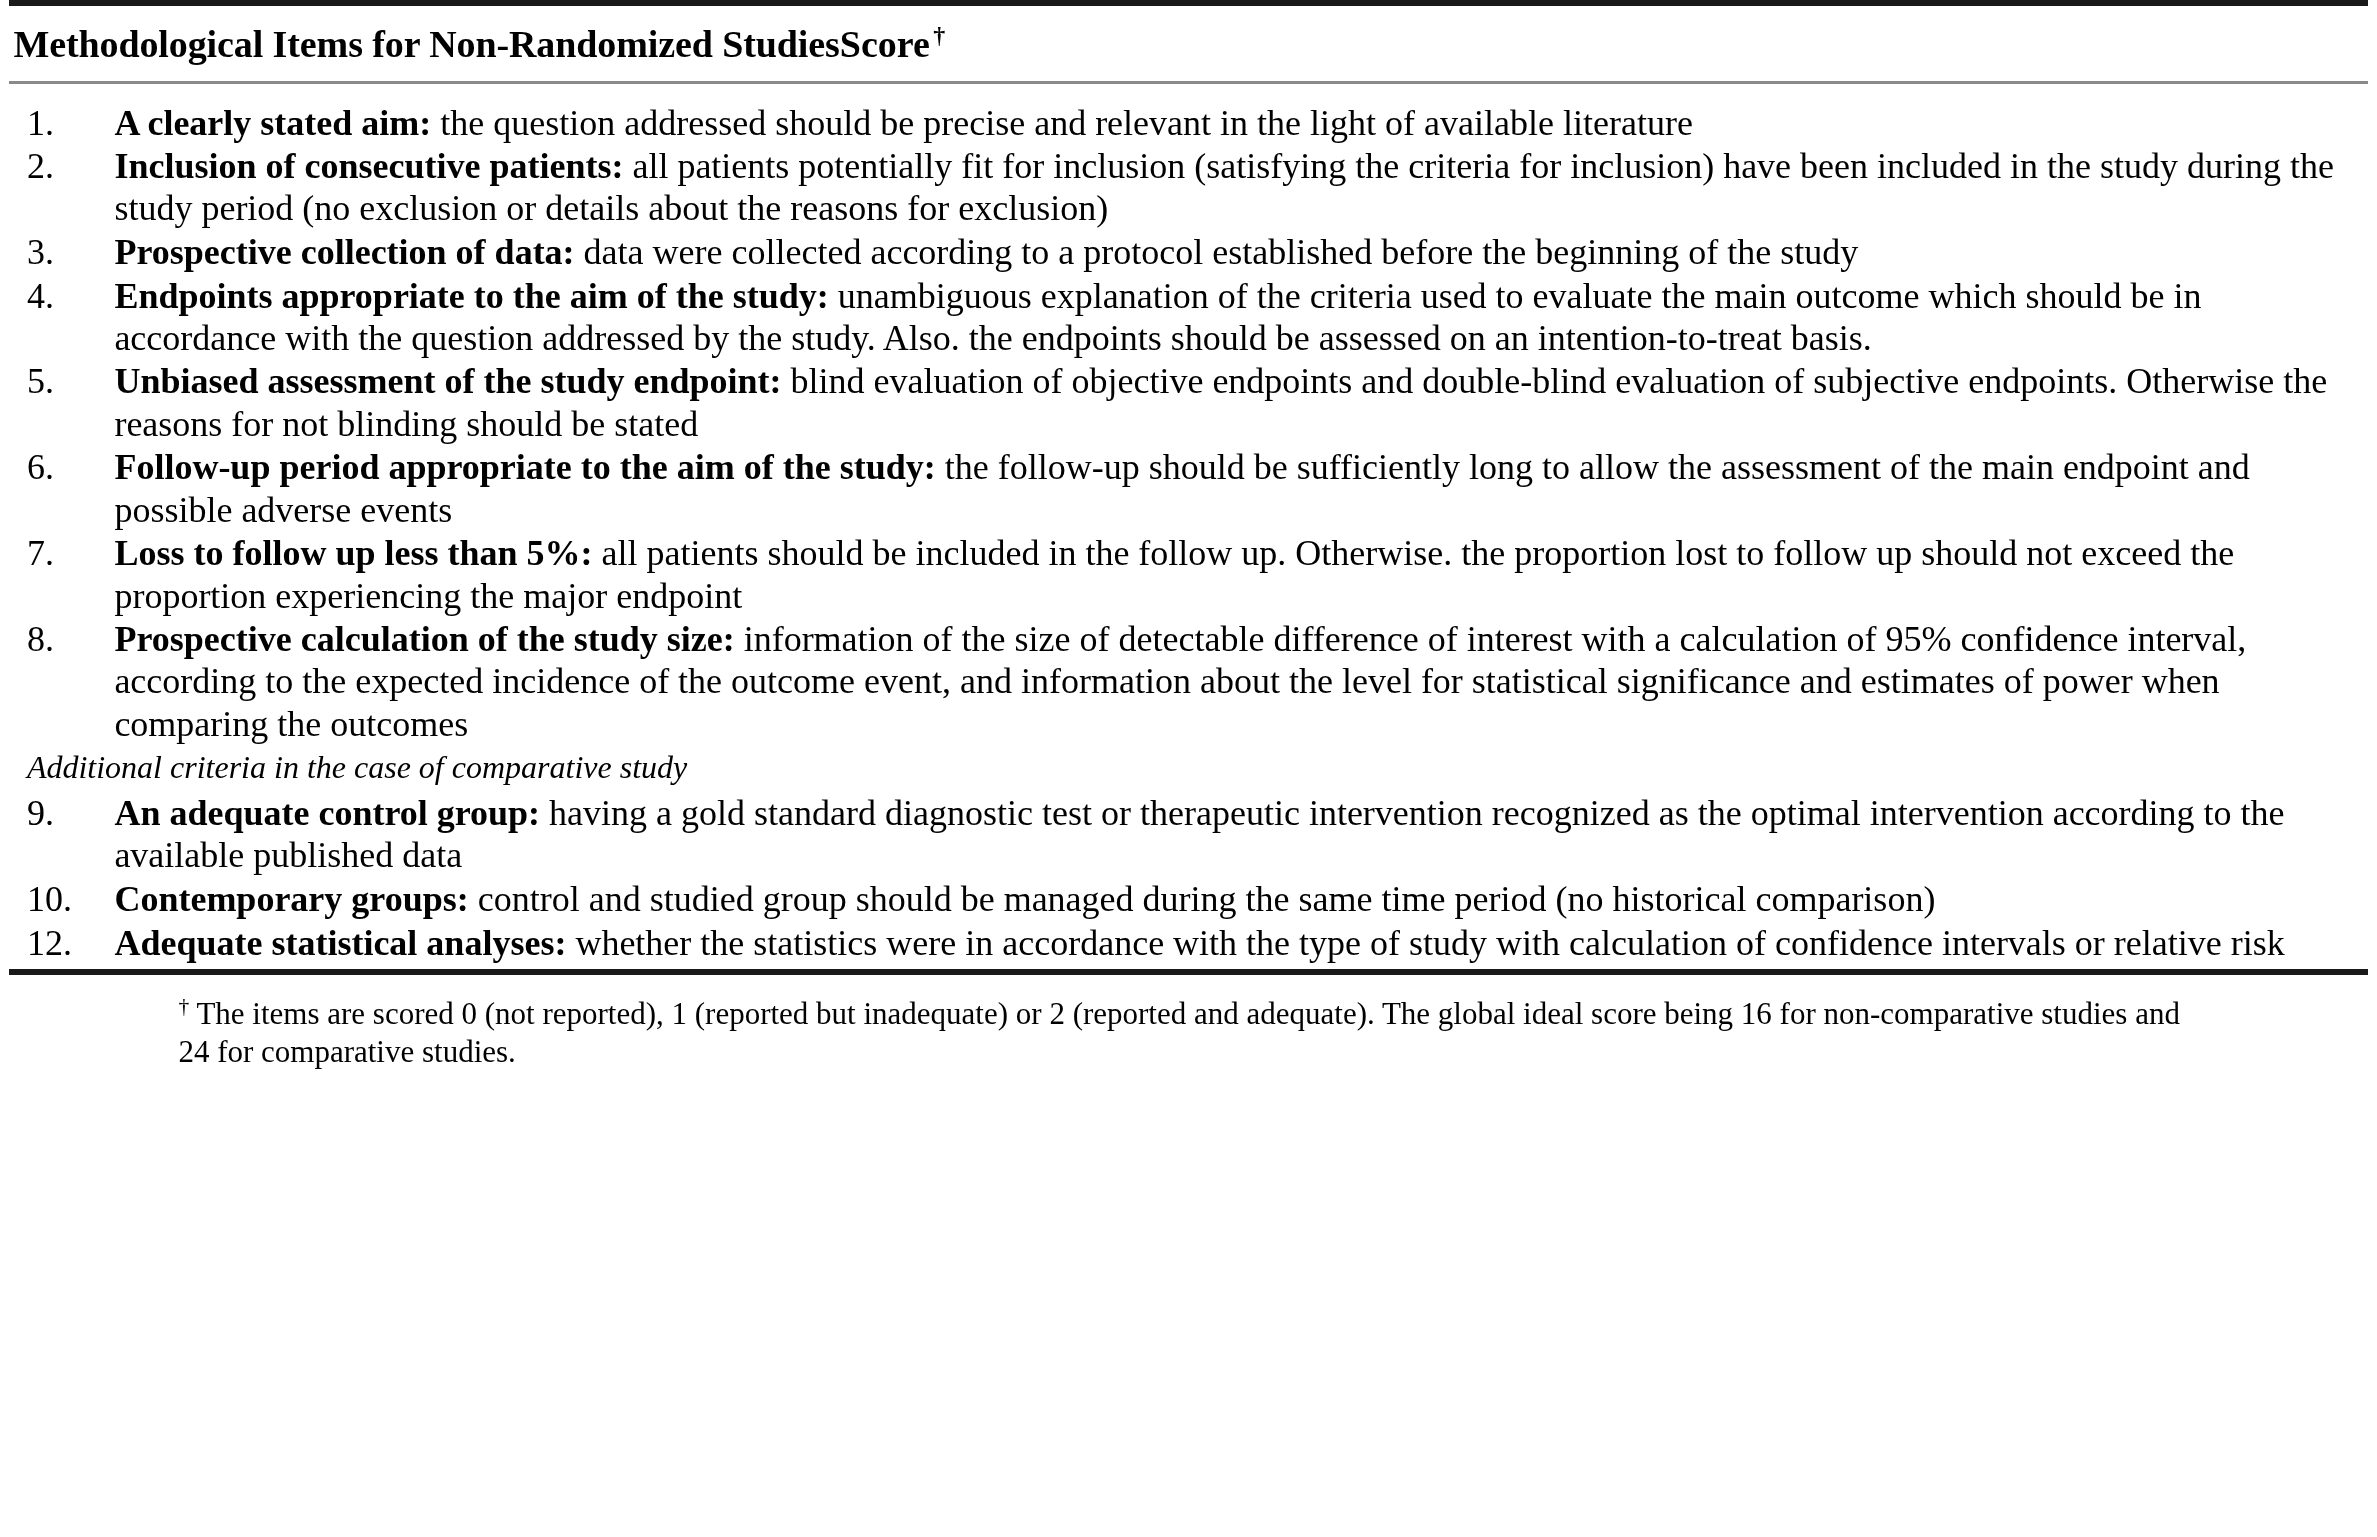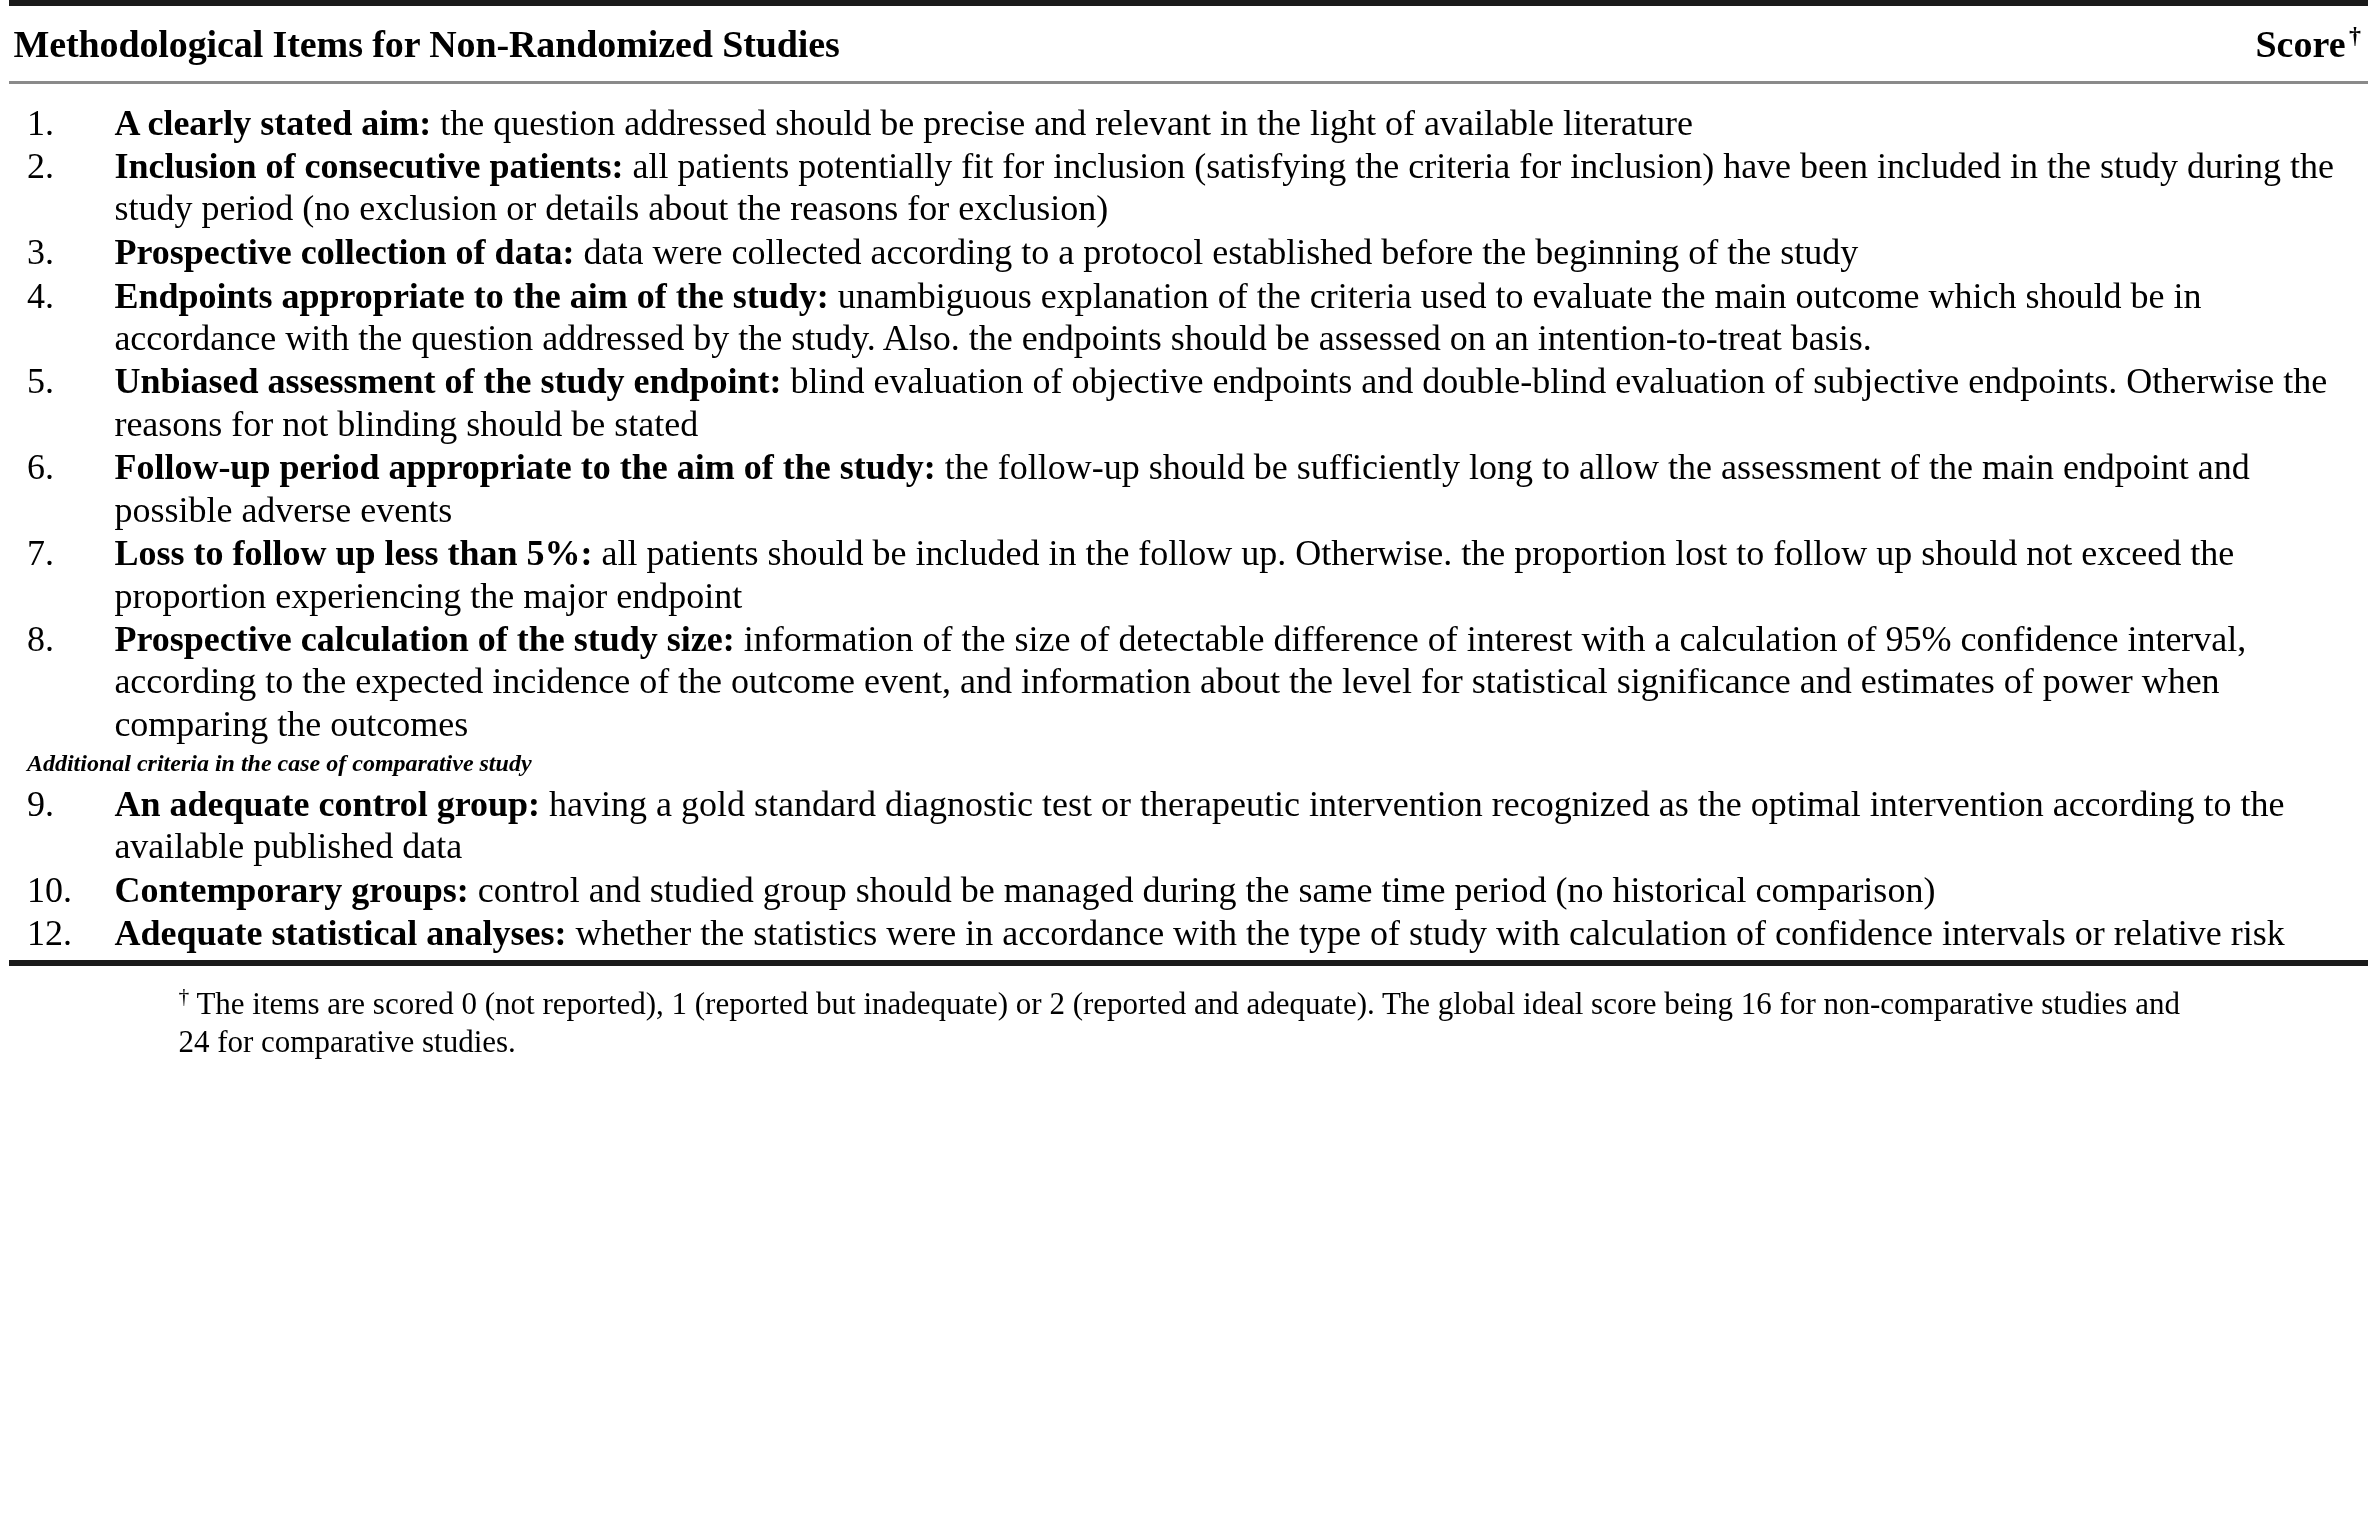--- a/index.html
+++ b/index.html
@@ -32,21 +32,20 @@
   }
   .rule-bottom {
     height: 0;
     border-top: 6px solid #1a1a1a;
     margin: 0;
   }
   
   .header-row {
     display: flex;
     align-items: baseline;
-    justify-content: space-between;
     padding: 16px 4px 15px 4px;
   }
   .header-title {
     font-size: 38px;
     font-weight: bold;
     line-height: 1.12;
     letter-spacing: -0.1px;
   }
   .header-score {
     font-size: 38px;
@@ -80,26 +79,25 @@
   }
   .item-body {
     flex: 1 1 auto;
     text-align: left;
     padding-right: 20px;
   }
   .item-body b {
     font-weight: bold;
   }
   .subheading {
-    font-size: 24px;
+    font-size: 32px;
     font-style: italic;
     line-height: 1.175;
     padding-left: 13.5px;
     margin: 4px 0 5.4px 0;
-    font-weight: bold;
   }
   
   .footnote {
     font-size: 31px;
     line-height: 1.22;
     padding: 17.5px 169px 0 169px;
     box-sizing: border-box;
   }
   .footnote .dag {
     font-size: 21.6px;

